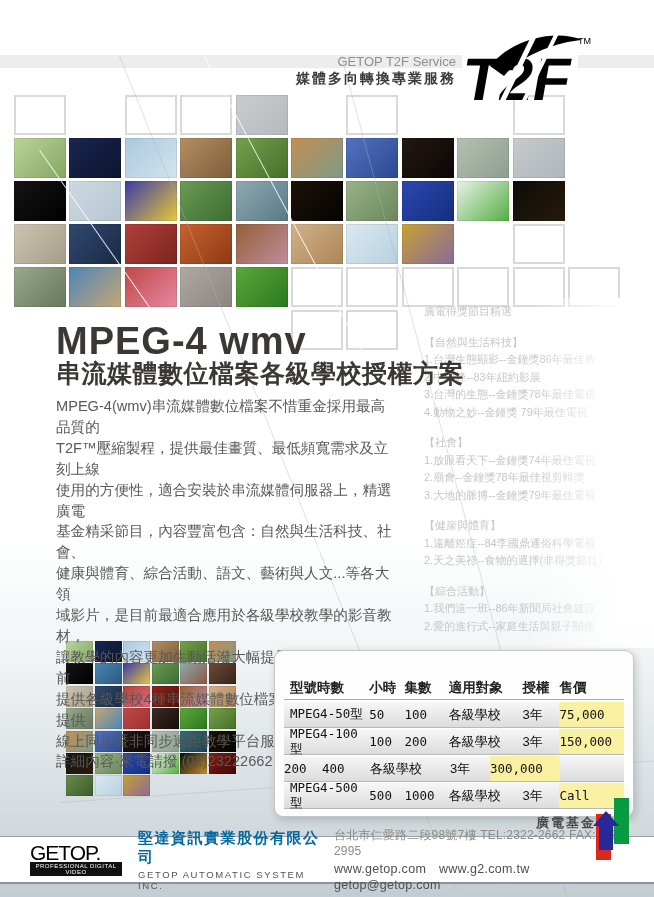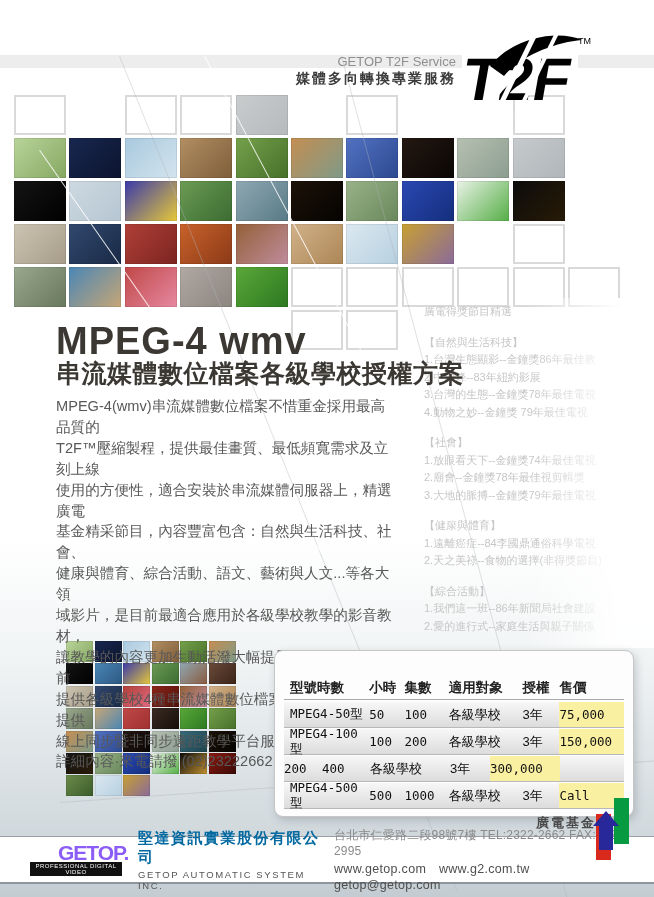--- a/index.html
+++ b/index.html
@@ -49,21 +49,21 @@
   #sponsor-logo{position:absolute;left:592px;top:798px;width:42px;height:62px;z-index:6;}
   #sp-red{position:absolute;left:4px;top:16px;width:15px;height:46px;background:#d9281c;}
   #sp-green{position:absolute;left:22px;top:0;width:15px;height:46px;background:#089a40;}
   #sp-arrow-head{position:absolute;left:1px;top:13px;width:0;height:0;z-index:2;
     border-left:13px solid transparent;border-right:13px solid transparent;border-bottom:15px solid #28289a;}
   #sp-arrow-stem{position:absolute;left:7px;top:27px;width:14px;height:25px;background:#28289a;z-index:2;}
   
   #footer{position:absolute;left:0;top:836px;width:654px;height:48px;background:#fff;
     border-top:1px solid #9aa0a6;border-bottom:2px solid #8d959b;z-index:4;display:flex;align-items:center;}
   .getop-logo{margin-left:30px;width:100px;}
-  .getop-word{font-size:21px;font-weight:bold;color:#8b5cf6;letter-spacing:-1px;line-height:18px;margin-left:28px;}
+  .getop-word{font-size:21px;font-weight:normal;color:#000000;letter-spacing:-1px;line-height:18px;}
   .getop-bar{background:#111;color:#fff;font-size:6px;letter-spacing:.5px;padding:1px 3px;width:92px;text-align:center;}
   .company{margin-left:8px;width:190px;}
   .company-zh{font-size:15px;font-weight:bold;color:#0369a1;letter-spacing:1.5px;}
   .company-en{font-size:9.5px;color:#555;letter-spacing:1.6px;margin-top:2px;}
   .contact{margin-left:6px;width:300px;}
   .addr{font-size:12px;color:#8a8a8a;letter-spacing:.2px;}
   .webs{font-size:12.5px;color:#4e4e4e;margin-top:3px;letter-spacing:.3px;}
 </style>
 </head>
 <body>

